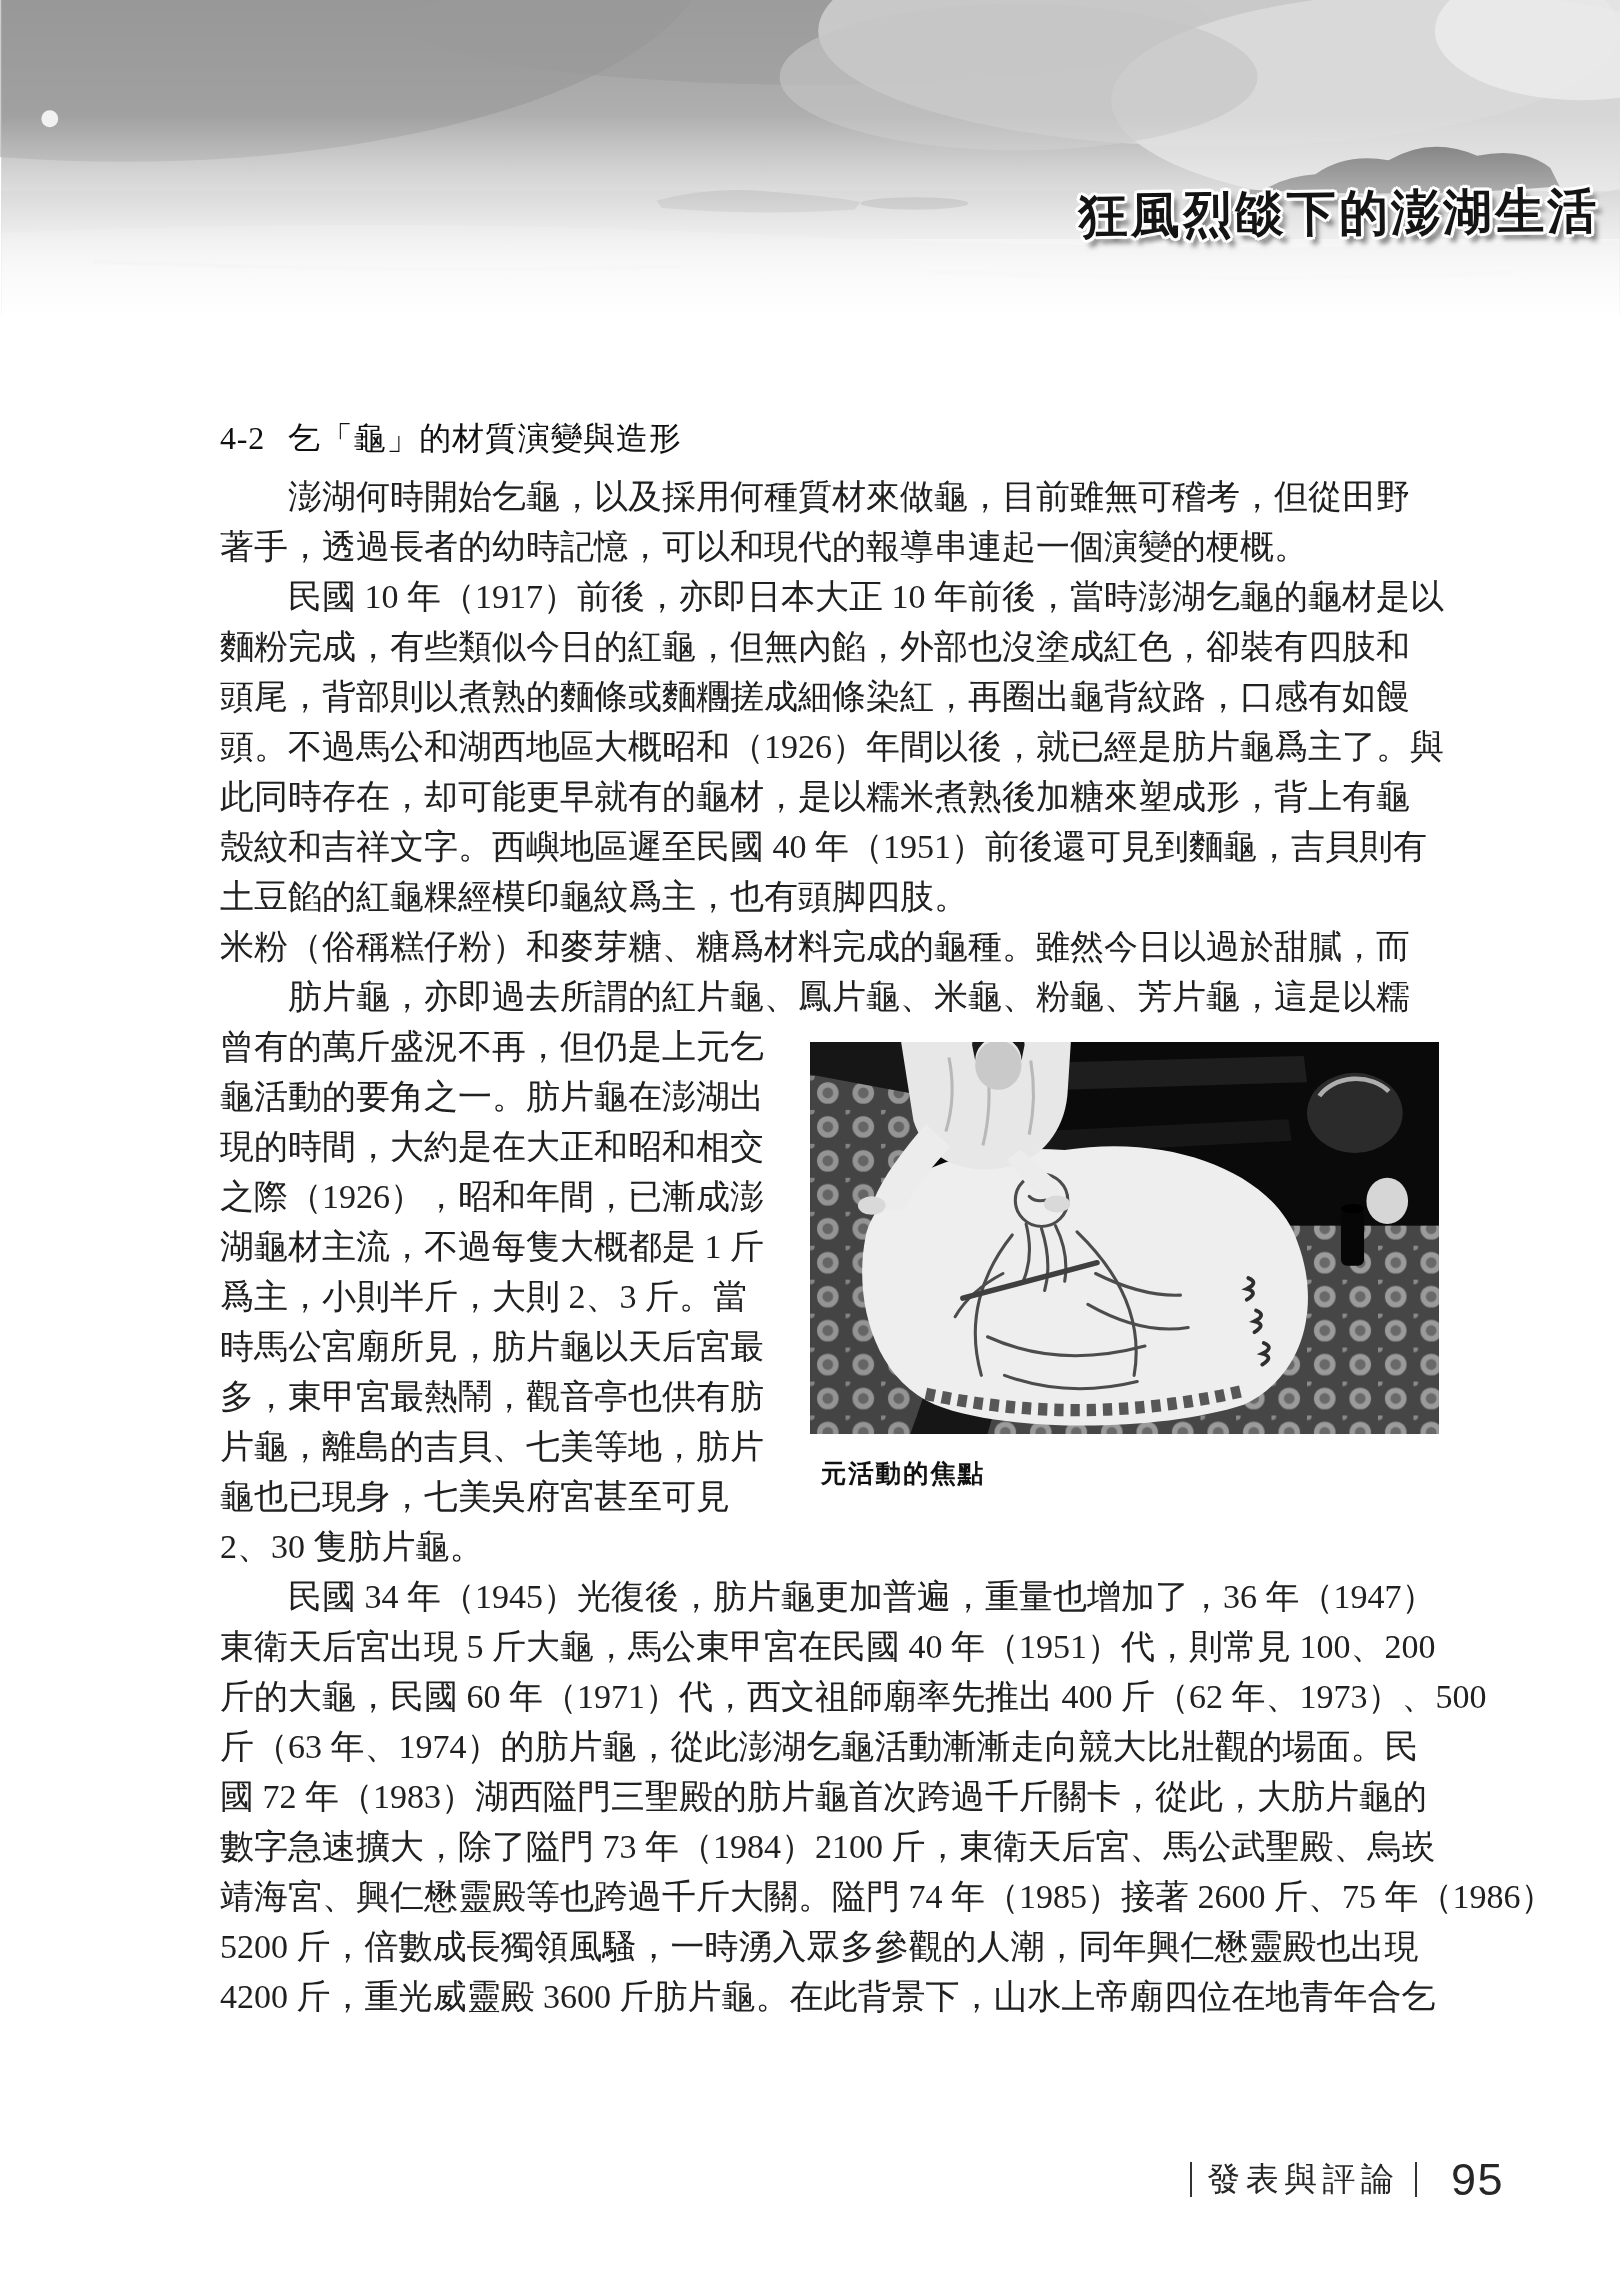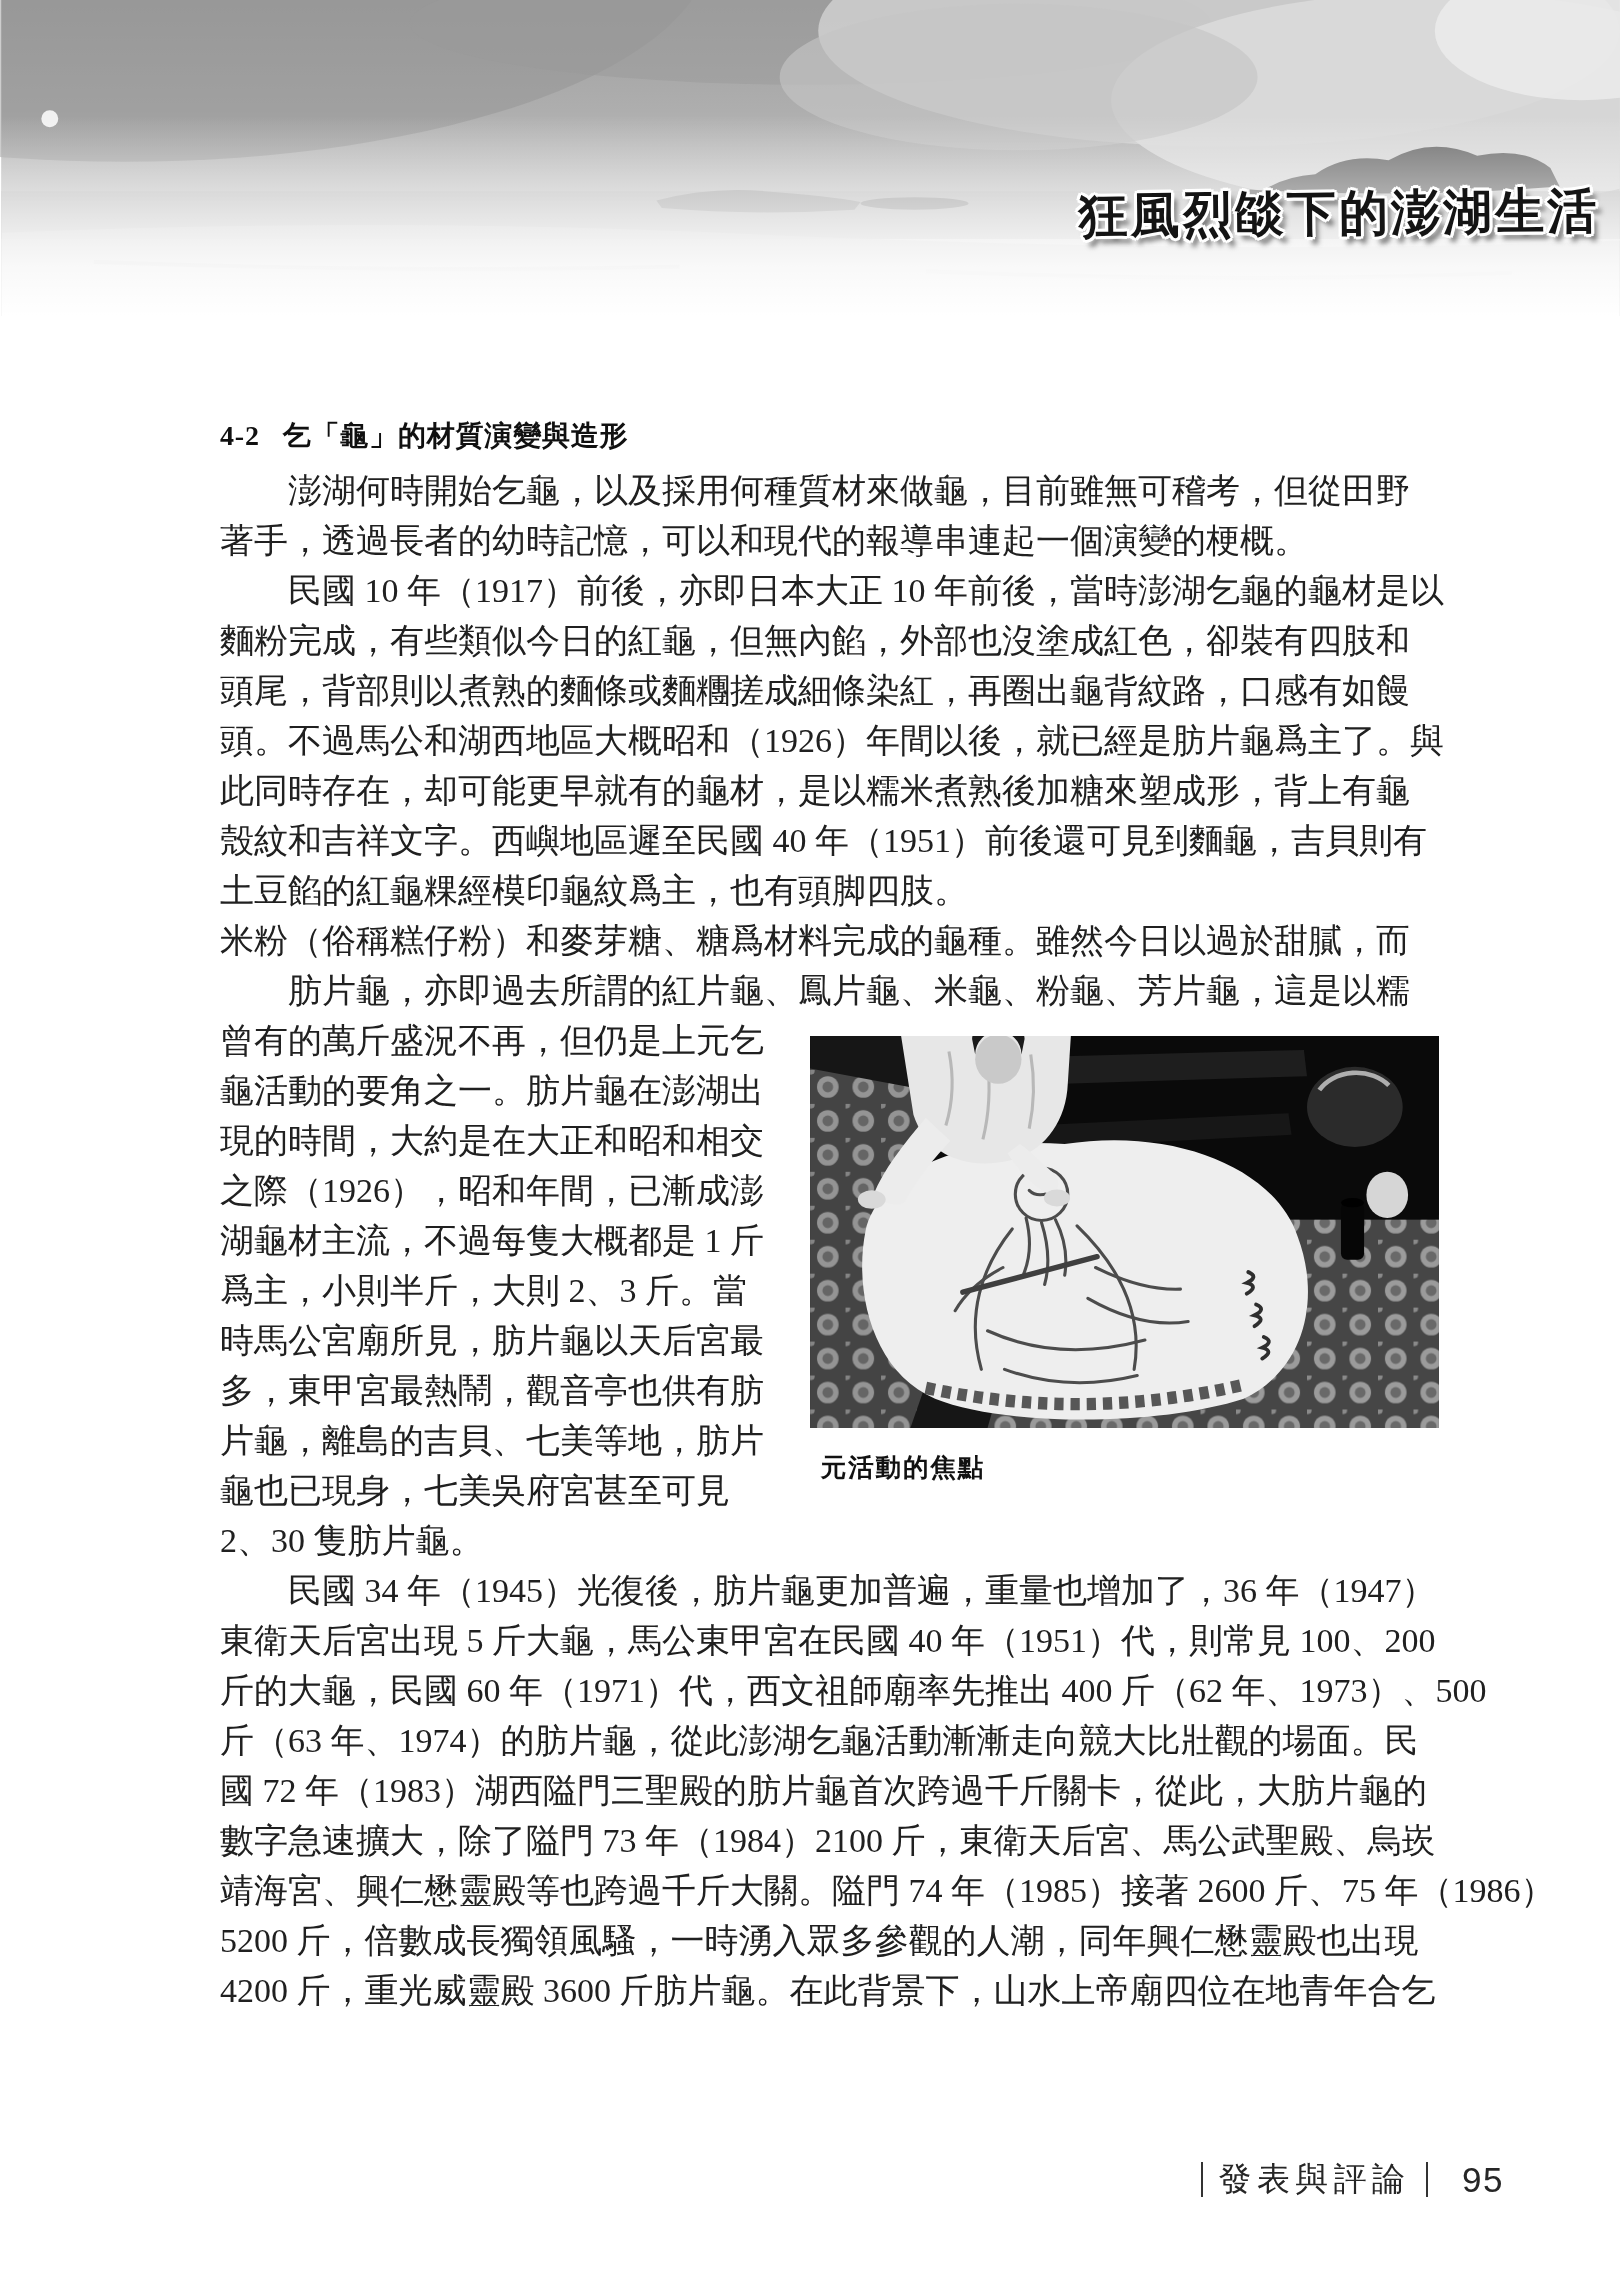--- a/index.html
+++ b/index.html
@@ -15,21 +15,21 @@
     font-size:49px;font-weight:900;letter-spacing:3.1px;color:#141414;
     transform:rotate(-0.6deg);white-space:nowrap;
     text-shadow:
       -2.3px -2.3px 0 #fff, 2.3px -2.3px 0 #fff, -2.3px 2.3px 0 #fff, 2.3px 2.3px 0 #fff,
       0 -3.1px 0 #fff, 0 3.1px 0 #fff, -3.1px 0 0 #fff, 3.1px 0 0 #fff,
       5.4px 7px 5.4px rgba(70,70,70,.75);
   }
   
   .content{position:absolute;top:309px;left:220px;width:1223px;}
   .section-heading{
-    margin:108px 0 10.8px 0;font-size:28px;font-weight:bold;color:#101010;
+    margin:108px 0 10.8px 0;font-size:32px;font-weight:normal;color:#101010;
     letter-spacing:0.8px;white-space:nowrap;
   }
   .section-heading .num{margin-right:23px;font-family:"Liberation Serif",serif;}
   .body-text{font-size:34px;line-height:50px;color:#202020;}
   .tline{white-space:nowrap;height:50px;}
   .tline.indent{padding-left:68px;}
   
   .photo-figure{
     float:right;width:633px;margin:20px 0 4.6px 23px;
   }
@@ -42,21 +42,21 @@
   }
   .caption-line{display:block;white-space:nowrap;}
   
   .footer{
     position:absolute;top:2158px;right:117px;height:43px;
     display:flex;align-items:center;
     font-family:"Liberation Sans","DejaVu Sans",sans-serif;color:#262626;
   }
   .fbar{display:inline-block;width:2.3px;height:35px;background:#333;margin:0 15.4px;}
   .flabel{font-size:33px;letter-spacing:5.4px;}
-  .fpage{font-size:35px;margin-left:18.5px;letter-spacing:1.5px;}
+  .fpage{font-size:45px;margin-left:18.5px;letter-spacing:1.5px;}
 </style>
 </head>
 <body>
 
 <div class="page">
 
   <div class="header">
     <svg width="1621" height="316" viewBox="0 0 2100 410">
       <defs>
         <linearGradient id="sky" x1="0" y1="0" x2="0" y2="1">

